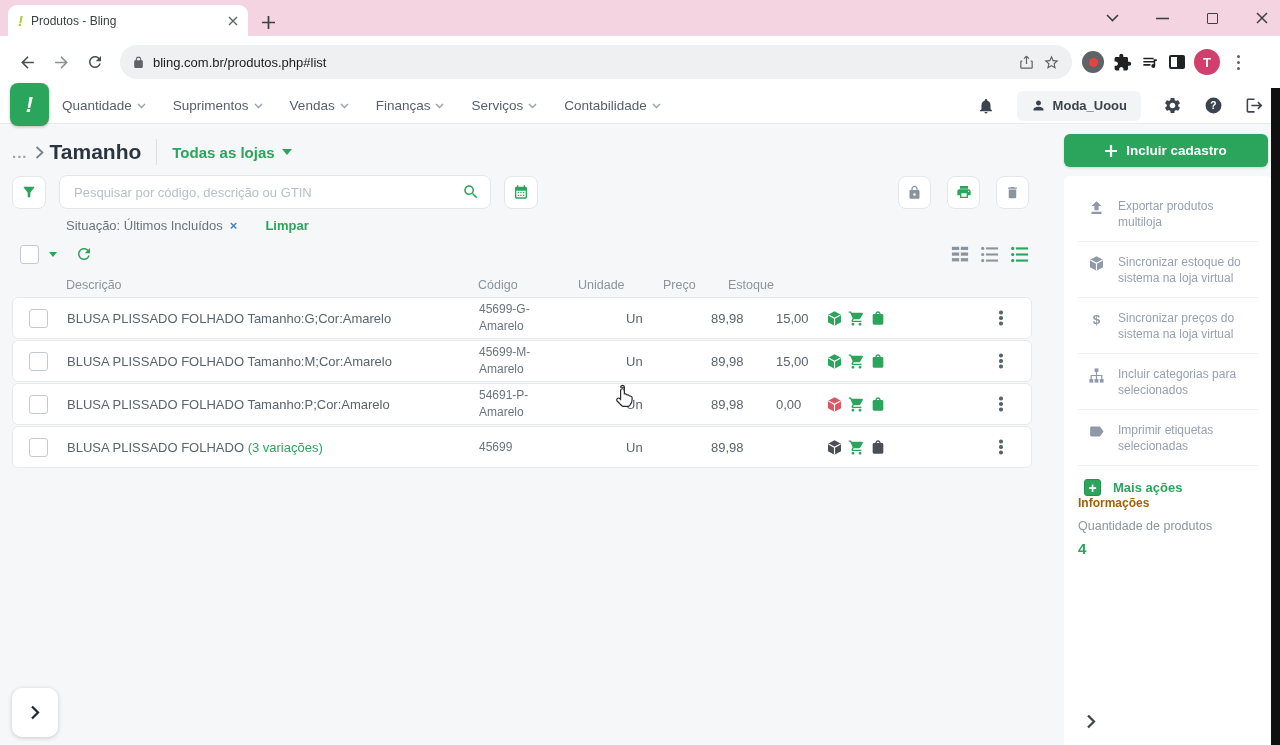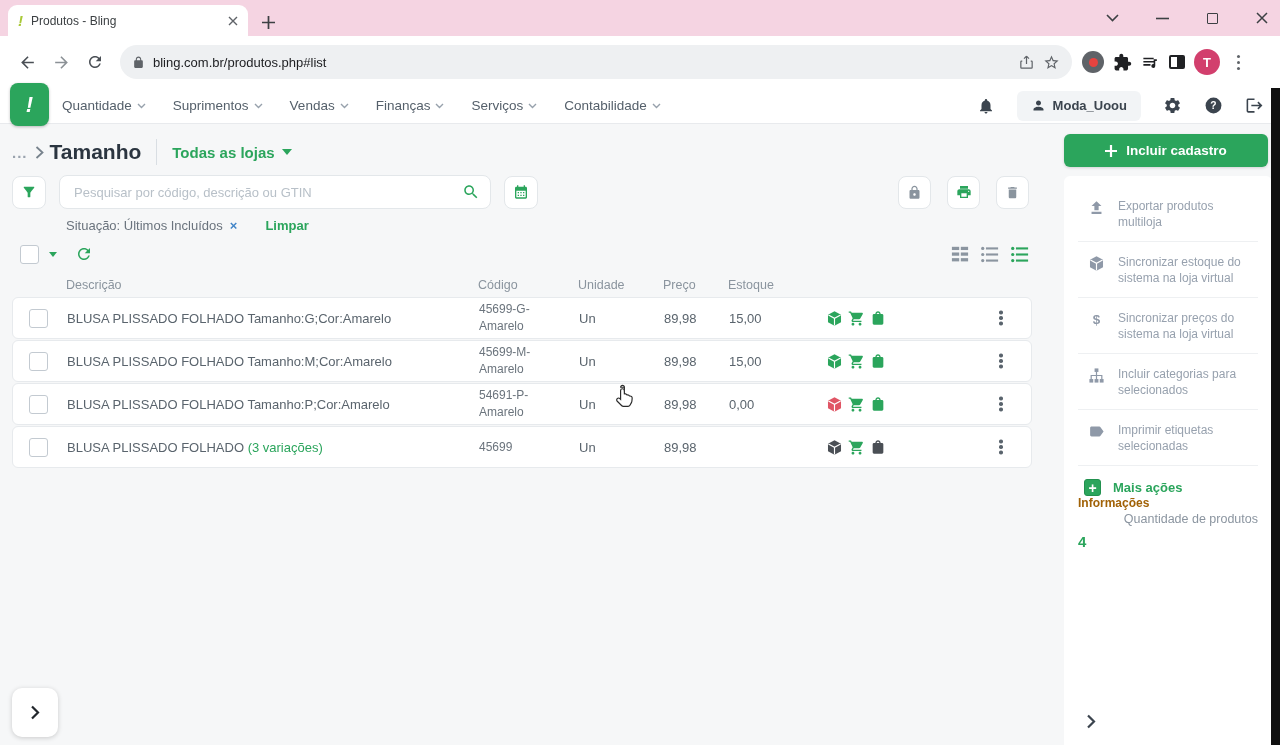--- a/index.html
+++ b/index.html
@@ -84,41 +84,41 @@
 
   .thead { margin-top:8px; height:24px; display:grid; align-items:center;
     grid-template-columns:54px 412px 100px 85px 65px 97px 145px 1fr;
     font-size:12.5px; color:#8a949e; }
   .trow { display:grid; grid-template-columns:54px 412px 100px 85px 65px 97px 145px 1fr; align-items:center;
     height:42px; background:#fff; border:1px solid #e7eaed; border-radius:6px; margin-bottom:1px; }
   .cell-cb { display:flex; justify-content:flex-start; padding-left:8px; }
   .c-desc { font-size:13px; color:#5a646d; white-space:nowrap; overflow:hidden; }
   .variant-note { color:#2ba55c; }
   .c-code { font-size:12px; color:#6b747d; line-height:17px; width:86px; overflow-wrap:break-word; }
-  .c-txt { font-size:13px; color:#5a646d; }
+  .c-txt { font-size:13px; color:#5a646d;margin-left:47px; }
   .c-icons { display:flex; align-items:center; gap:5px; }
   .sticon { display:flex; }
   .sticon.ok { color:#2ba55c; } .sticon.alert { color:#e05565; } .sticon.dark { color:#4a4f55; }
   .row-kebab { display:flex; justify-content:center; cursor:pointer; }
   .dots3g { width:3.5px; height:3.5px; border-radius:50%; background:#5a646d; box-shadow:0 -5.5px 0 #5a646d, 0 5.5px 0 #5a646d; }
 
   
   .add-btn { position:absolute; left:1064px; top:10px; width:204px; height:33px; background:#2ba55c; border:none;
     border-radius:6px; color:#fff; font-size:13.5px; font-weight:bold; display:flex; align-items:center; justify-content:center;
     gap:9px; cursor:pointer; font-family:"Liberation Sans",sans-serif; box-shadow:0 1px 3px rgba(0,0,0,.15); }
   .aside { position:absolute; left:1064px; top:52px; width:208px; height:569px; background:#fff; border-radius:6px 6px 0 0; padding:10px 14px 0 14px; }
   .action { display:flex; gap:12px; padding:12px 2px 11px 8px; border-bottom:1px solid #eef0f2; cursor:pointer; align-items:flex-start; }
   .action .ai { color:#8f99a8; flex:0 0 20px; margin-top:1px; display:flex; justify-content:center; }
   .action .al { font-size:12px; color:#97a1ae; line-height:16px; }
   .more-actions { display:flex; align-items:center; gap:12px; padding:13px 2px 0 6px; cursor:pointer; }
   .plus-sq { width:17px; height:17px; background:#2ba55c; border:1px solid #22914f; border-radius:3px; color:#fff;
     font-size:14px; font-weight:bold; display:flex; align-items:center; justify-content:center; line-height:0; }
   .more-label { font-size:13px; font-weight:bold; color:#2ba55c; }
   .info-title { font-size:12px; font-weight:700; color:#a16207; }
-  .info-label { margin-top:2px; font-size:12.5px; color:#8b95a0;text-align:right; }
+  .info-label { margin-top:9px; font-size:12.5px; color:#8b95a0; }
   .info-value { margin-top:7px; font-size:15px; font-weight:bold; color:#2ba55c; }
   .aside-chev { position:absolute; left:22px; bottom:16px; color:#3b444e; display:flex; cursor:pointer; }
 
   .expand-btn { position:absolute; left:12px; bottom:8px; width:46px; height:49px; background:#fff; border-radius:10px;
     box-shadow:0 1px 5px rgba(0,0,0,.18); display:flex; align-items:center; justify-content:center; color:#22272c; cursor:pointer; }
 
   .cursor-hand { position:absolute; left:612px; top:384px; z-index:9; pointer-events:none; }
 </style>
 </head>
 <body>

